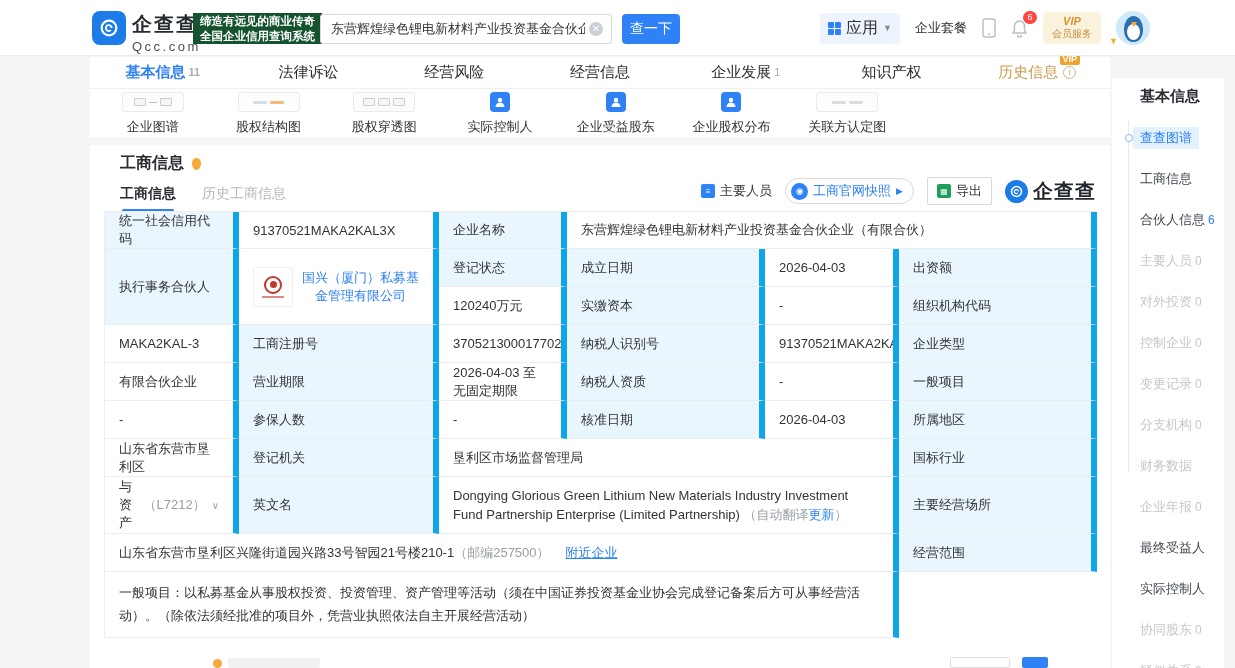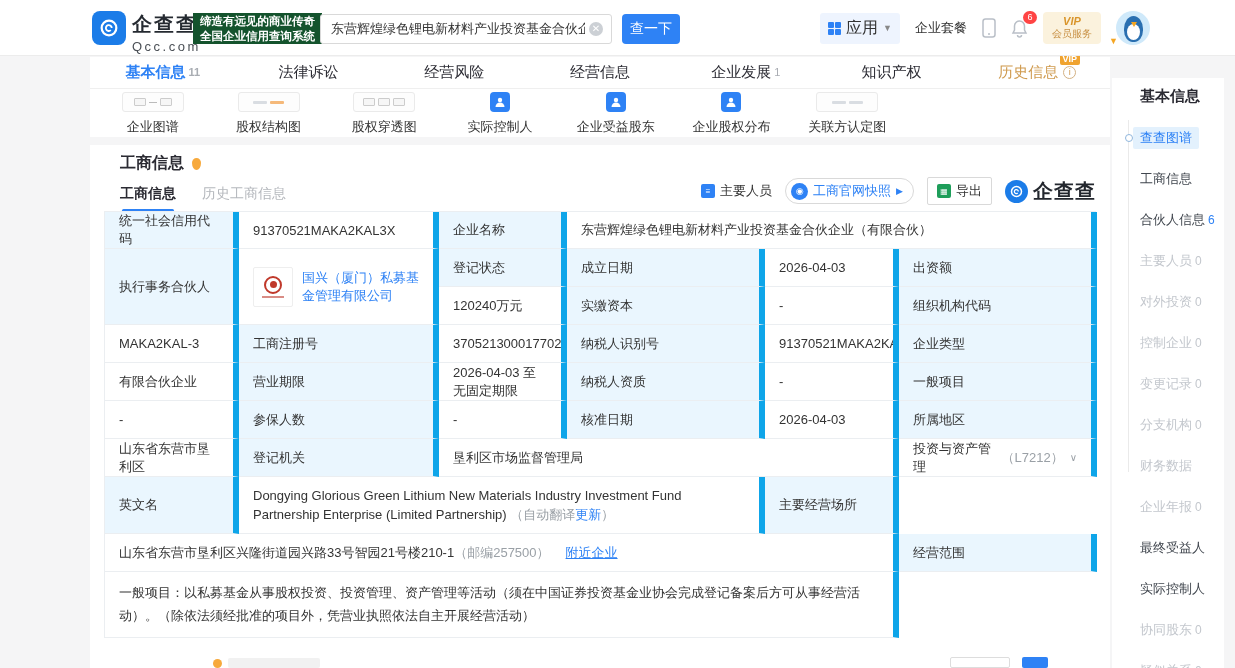--- a/index.html
+++ b/index.html
@@ -89,21 +89,21 @@
     border-top:1px solid #ebeef1; border-left:1px solid #ebeef1; }
   .c { border-right:6px solid #0ea5e9; border-bottom:1px solid #ebeef1; display:flex; align-items:center; padding:0 14px; font-size:13px; color:#333; background:#fff; overflow:hidden; }
   .l { background:#eaf6fe; }
   .sp3 { grid-column:span 3; }
   .sp5 { grid-column:span 5; }
   .rs2 { grid-row:span 2; }
   .blk { display:block; padding:9px 14px; line-height:19px; }
   .gray { color:#9aa0a6; }
   .lnk { color:#2e82f5; text-decoration:none; cursor:pointer; }
   .lnk.u { text-decoration:underline; }
-  .partner-cell { gap:9px; }
+  .partner-cell { gap:9px;text-align:center; }
   .plogo { width:40px; height:40px; border:1px solid #eee; border-radius:2px; display:flex; flex-direction:column; align-items:center; justify-content:center; gap:2px; flex-shrink:0; }
   .seal { width:18px; height:18px; border:2px solid #c0392b; border-radius:50%; display:flex; align-items:center; justify-content:center; }
   .seal i { width:7px; height:7px; background:#c0392b; border-radius:50%; }
   .seal-txt { width:22px; height:2px; background:#d98c85; }
   .partner-link { font-size:13px; line-height:18px; width:160px; }
   .chev { font-size:10px; color:#9aa0a6; margin-left:6px; cursor:pointer; }
   .scope-txt { line-height:23px; }
 
   
   .side { position:absolute; left:1112px; top:78px; width:112px; height:590px; background:#fff; }
@@ -362,20 +362,21 @@
       <div class="c l">参保人数</div>
       <div class="c">-</div>
       <div class="c l">核准日期</div>
       <div class="c">2026-04-03</div>
 
       <div class="c l">所属地区</div>
       <div class="c">山东省东营市垦利区</div>
       <div class="c l">登记机关</div>
       <div class="c sp3">垦利区市场监督管理局</div>
 
+      <div class="c l">国标行业</div>
       <div class="c">
         <span>投资与资产管理</span>
         <span class="gray">（L7212）</span>
         <span class="chev">∨</span>
       </div>
       <div class="c l">英文名</div>
       <div class="c sp3 blk">
         <span>Dongying Glorious Green Lithium New Materials Industry Investment Fund Partnership Enterprise (Limited Partnership)</span>
         <span class="gray">（自动翻译</span><a class="lnk">更新</a><span class="gray">）</span>
       </div>

